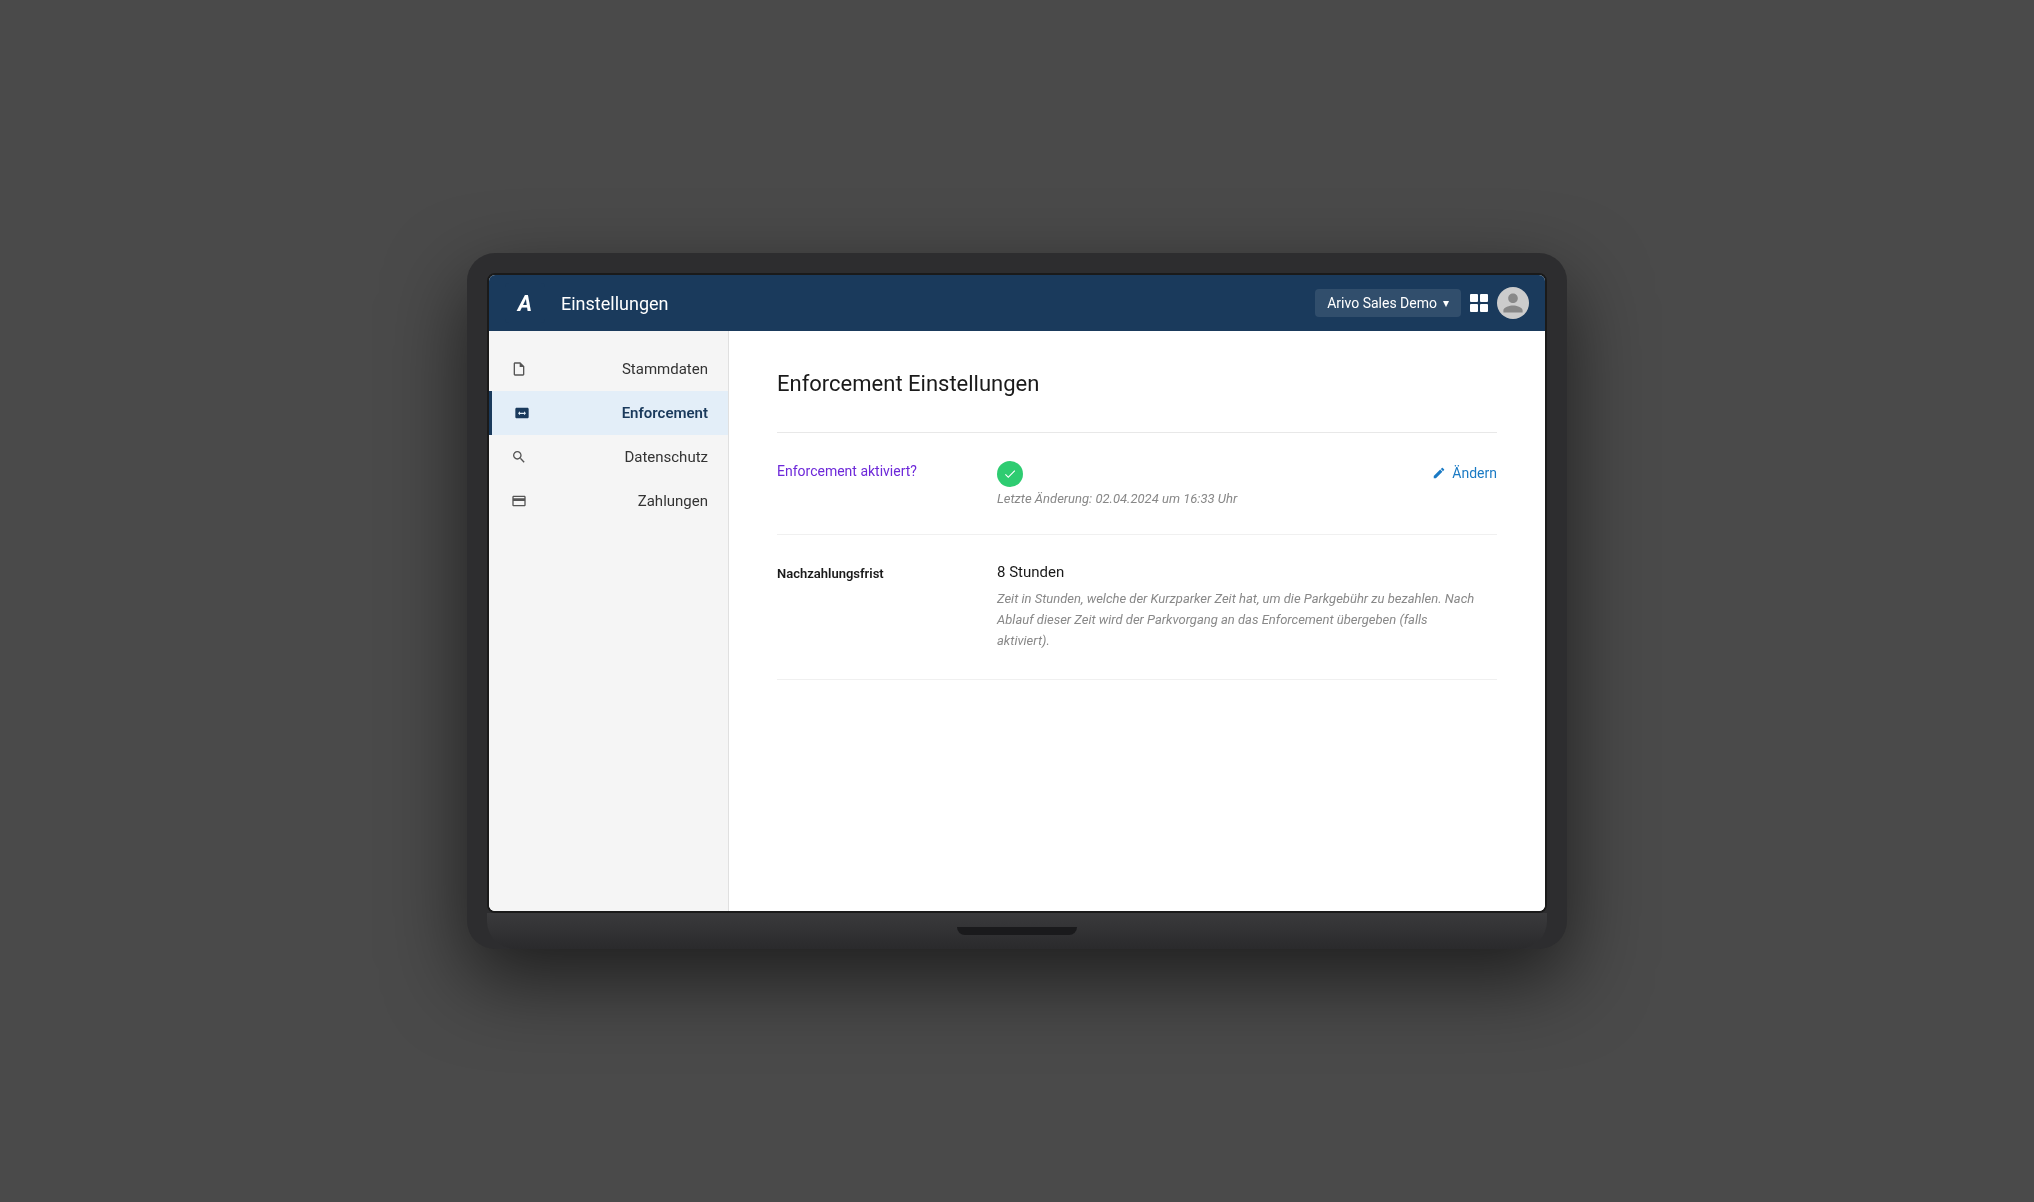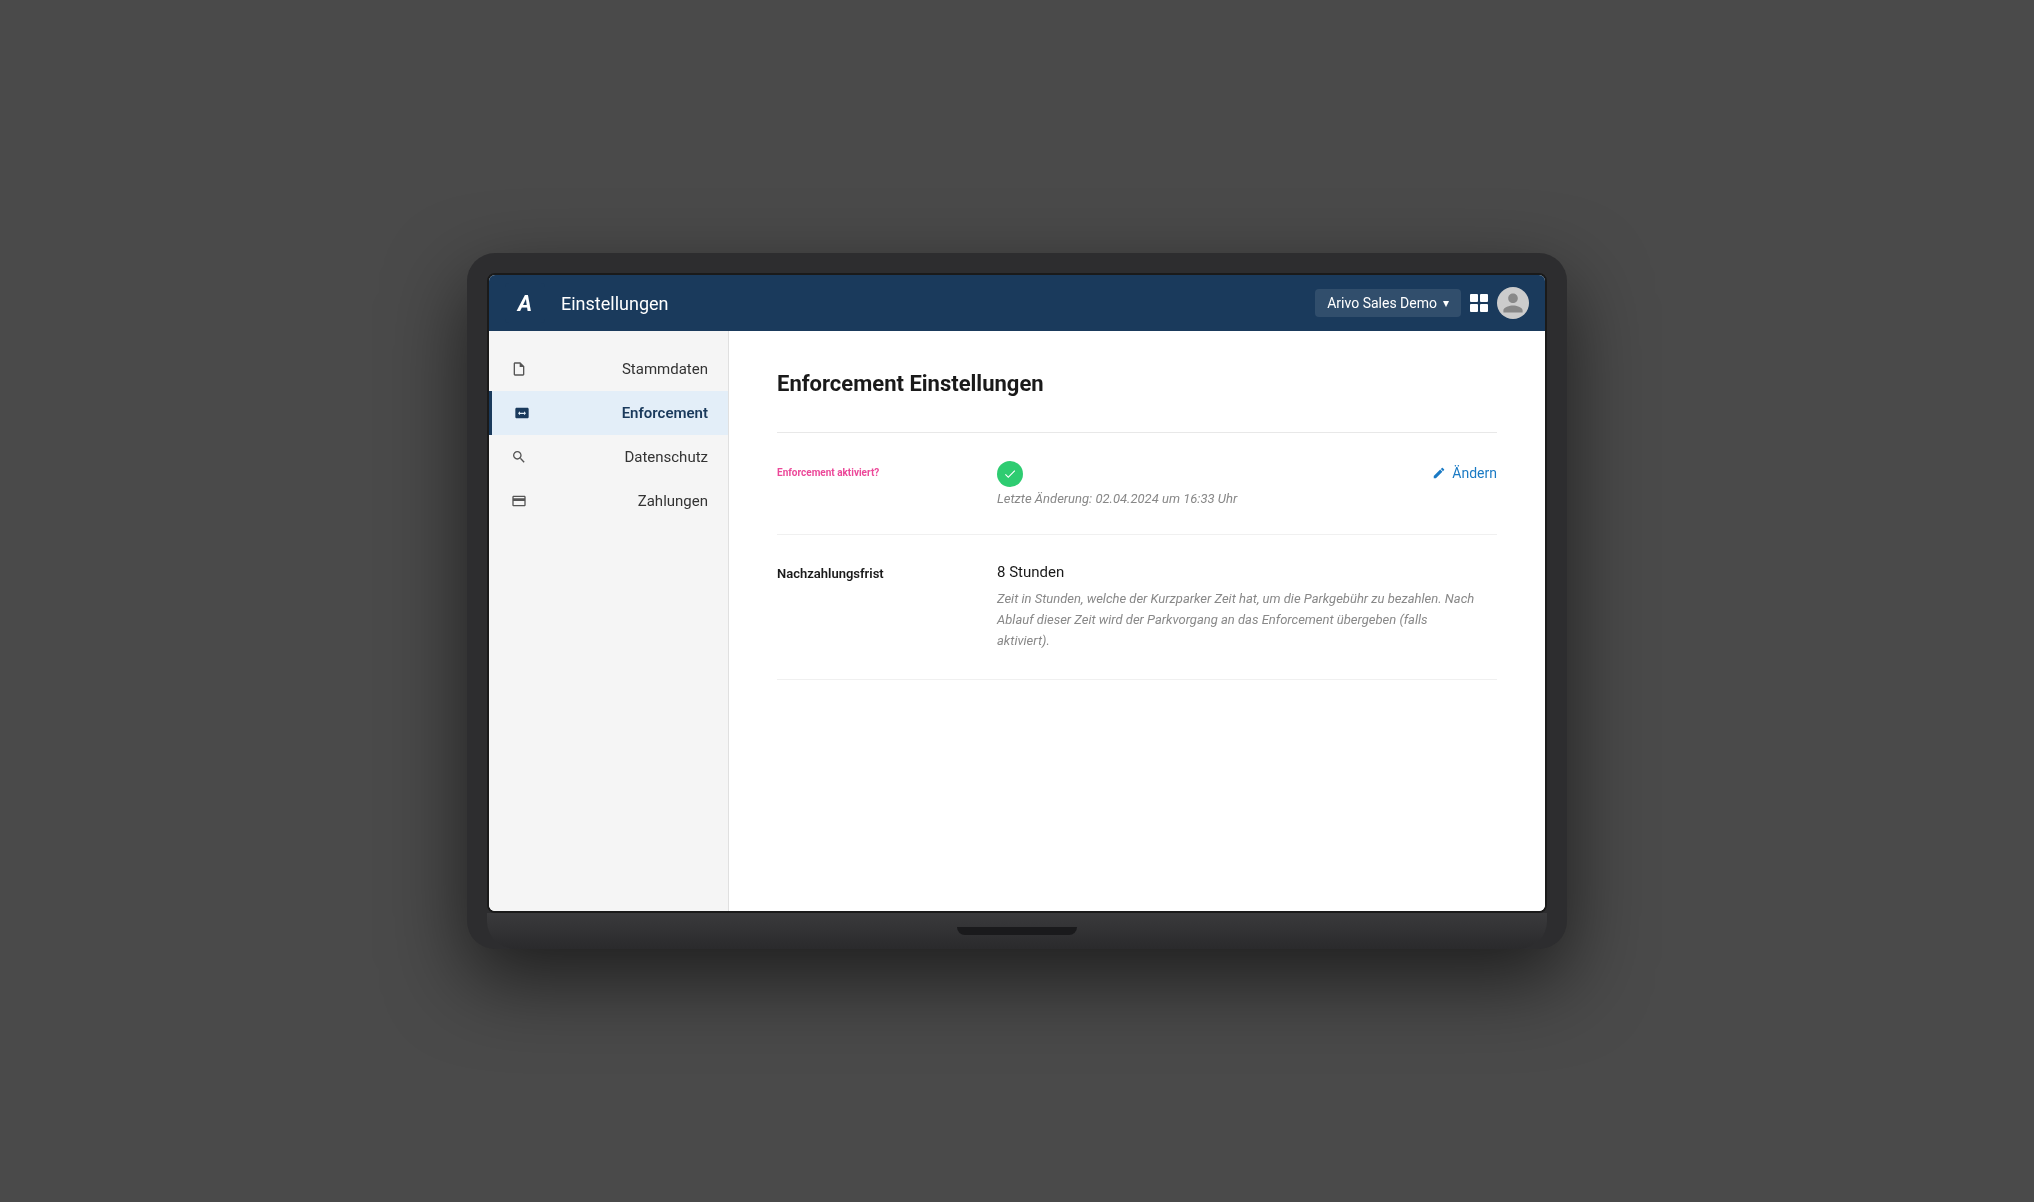--- a/index.html
+++ b/index.html
@@ -195,21 +195,21 @@
     
     .main-content {
       flex: 1;
       padding: 40px 48px;
       background: #fff;
       overflow-y: auto;
     }
 
     .page-title {
       font-size: 22px;
-      font-weight: 700;
+      font-weight: 400;
       color: #1a1a1a;
       margin-bottom: 36px;
     }
 
     .settings-section {
       border-top: 1px solid #e8e8e8;
     }
 
     .check-circle {
       width: 26px;
@@ -367,21 +367,21 @@
         </div>
       </nav>
 
       <main class="main-content">
         <h1 class="page-title">Enforcement Einstellungen</h1>
 
         <div class="settings-section">
 
           <div class="enforcement-row">
             <div class="enf-label-col">
-              <span style="font-weight:700; font-size:10px; color:#ec4899;">Enforcement aktiviert?</span>
+              <span style="font-weight:400; font-size:14px; color:#6d28d9;">Enforcement aktiviert?</span>
             </div>
             <div class="enf-value-col">
               <div class="enf-top-row">
                 <div class="enf-check-area">
                   <div class="check-circle">
                     <svg viewBox="0 0 24 24">
                       <path d="M9 16.17L4.83 12l-1.42 1.41L9 19 21 7l-1.41-1.41z"></path>
                     </svg>
                   </div>
                 </div>

